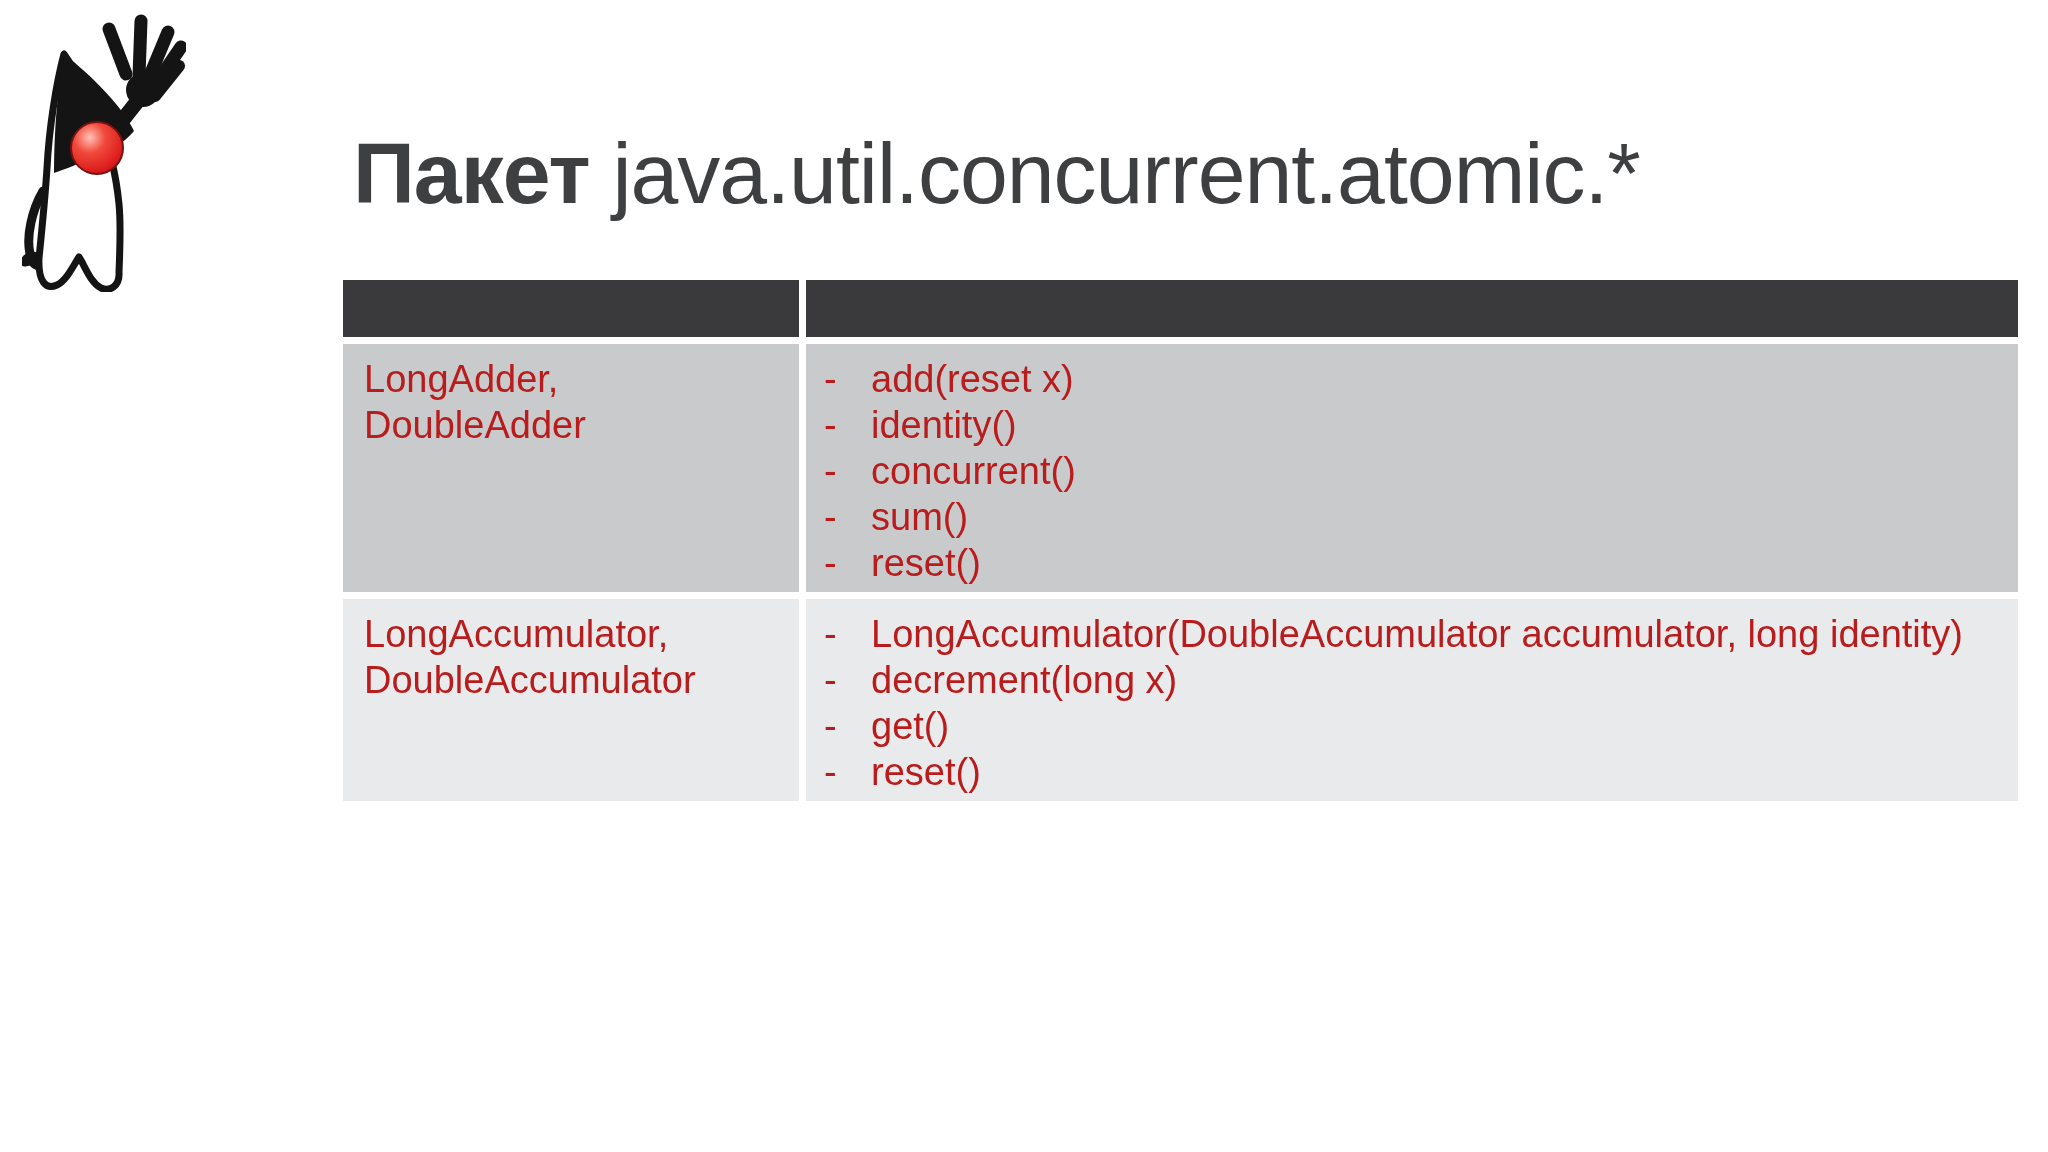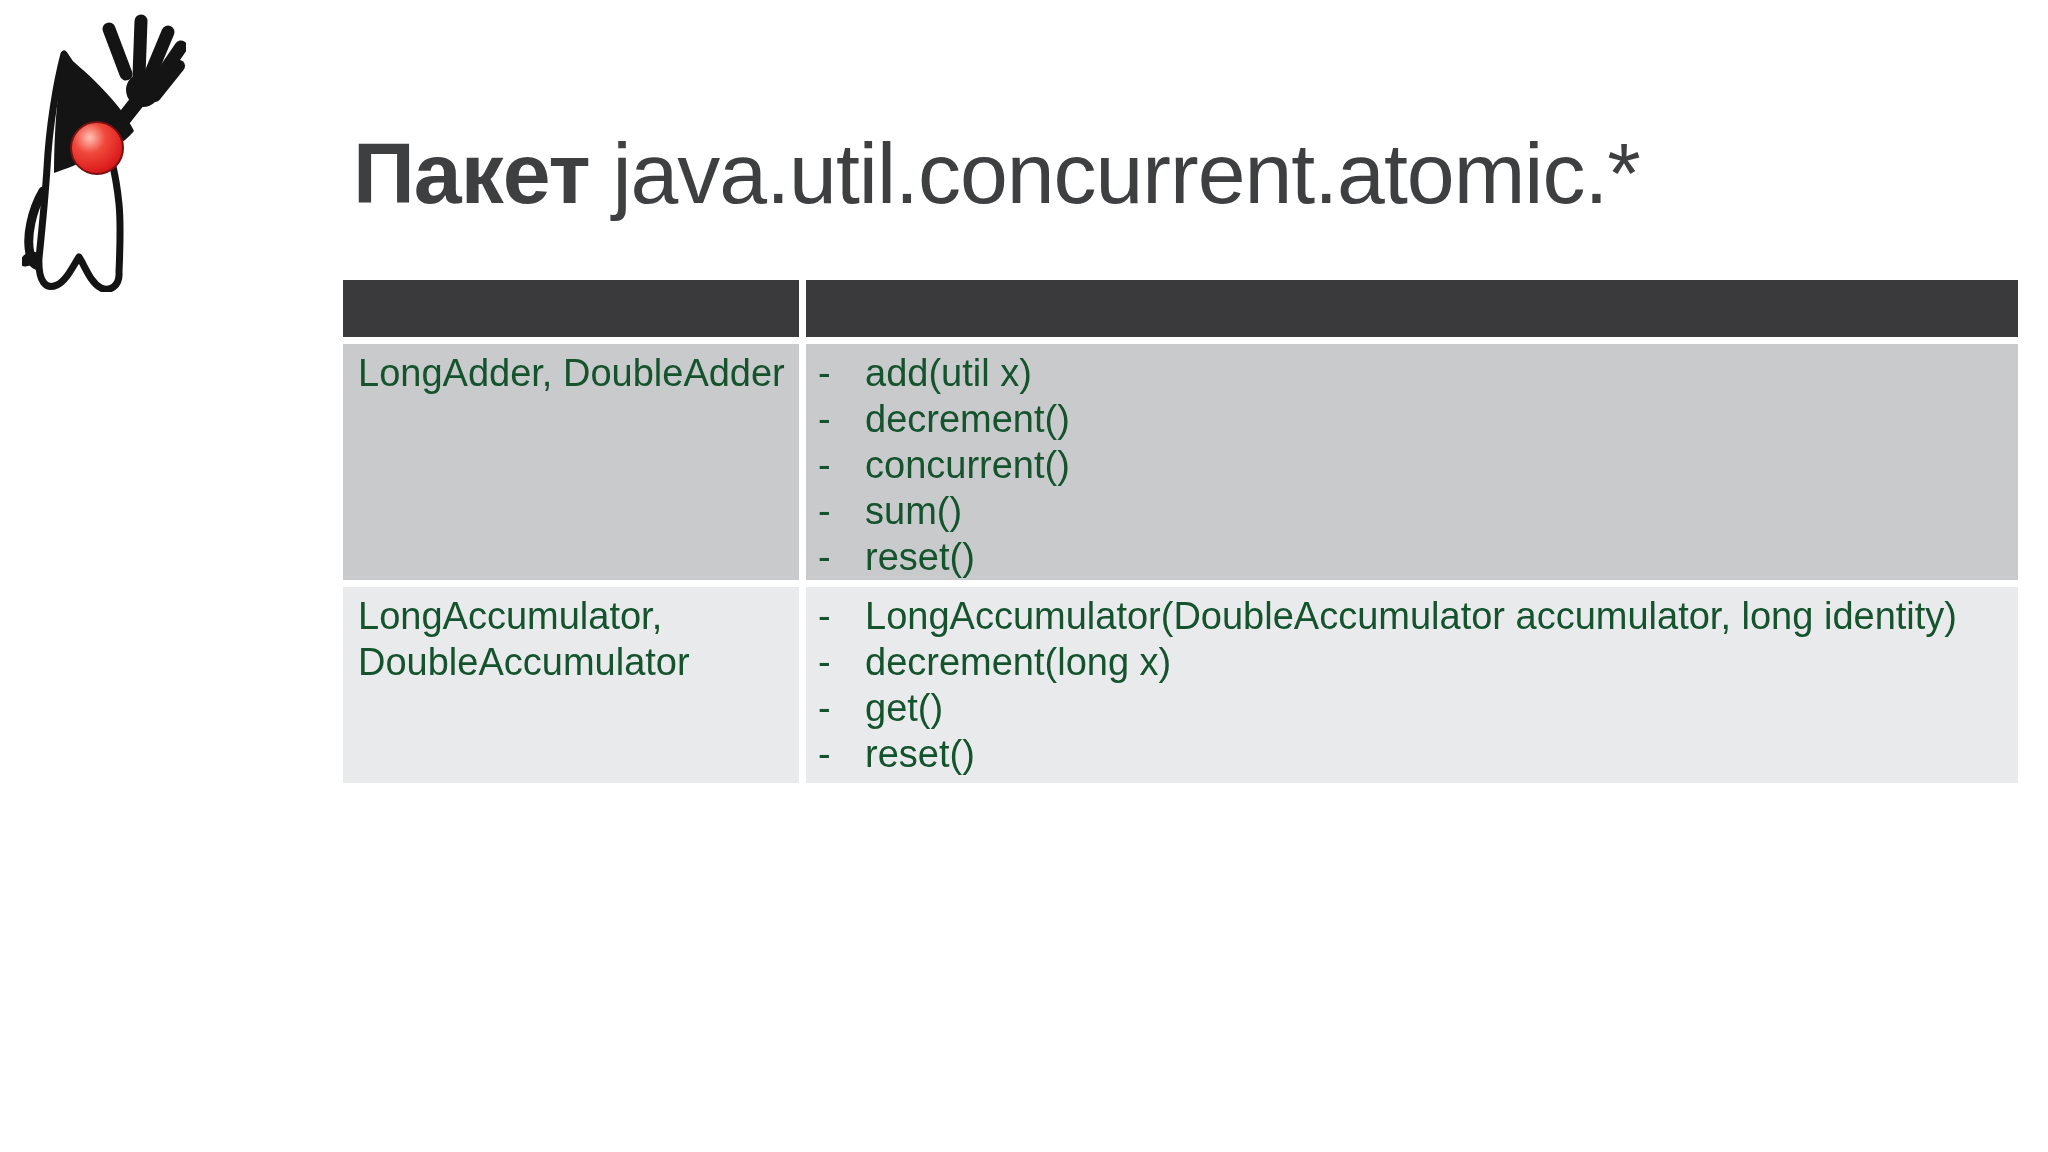--- a/index.html
+++ b/index.html
@@ -58,22 +58,22 @@
     background: #3a3a3c;
     border-bottom: 7px solid #ffffff;
     padding: 0;
   }
   .api-table th.first, .api-table td.first { border-right: 7px solid #ffffff; }
 
   .api-table td {
     vertical-align: top;
     font-size: 38px;
     line-height: 46px;
-    color: #14532d;
-    padding: 0;
+    color: #b91c1c;
+    padding: 6px;
   }
   tr.row-odd  td { background: #c9cacb; border-bottom: 7px solid #ffffff; }
   tr.row-odd  td { height: 243px; }
   tr.row-even td { background: #e9eaeb; height: 196px; }
 
   .classes-cell-inner { padding: 6px 14px 0 15px; }
 
   ul.methods {
     list-style: none;
     margin: 0;
@@ -150,25 +150,25 @@
     </thead>
     <tbody>
       <tr class="row-odd">
         <td class="first">
           <div class="classes-cell-inner">LongAdder, DoubleAdder</div>
         </td>
         <td>
           <ul class="methods">
             <li>
                 <span class="dash">-</span>
-                <span class="method-text">add(util x)</span>
-              </li>
-            <li>
-                <span class="dash">-</span>
-                <span class="method-text">decrement()</span>
+                <span class="method-text">add(reset x)</span>
+              </li>
+            <li>
+                <span class="dash">-</span>
+                <span class="method-text">identity()</span>
               </li>
             <li>
                 <span class="dash">-</span>
                 <span class="method-text">concurrent()</span>
               </li>
             <li>
                 <span class="dash">-</span>
                 <span class="method-text">sum()</span>
               </li>
             <li>

